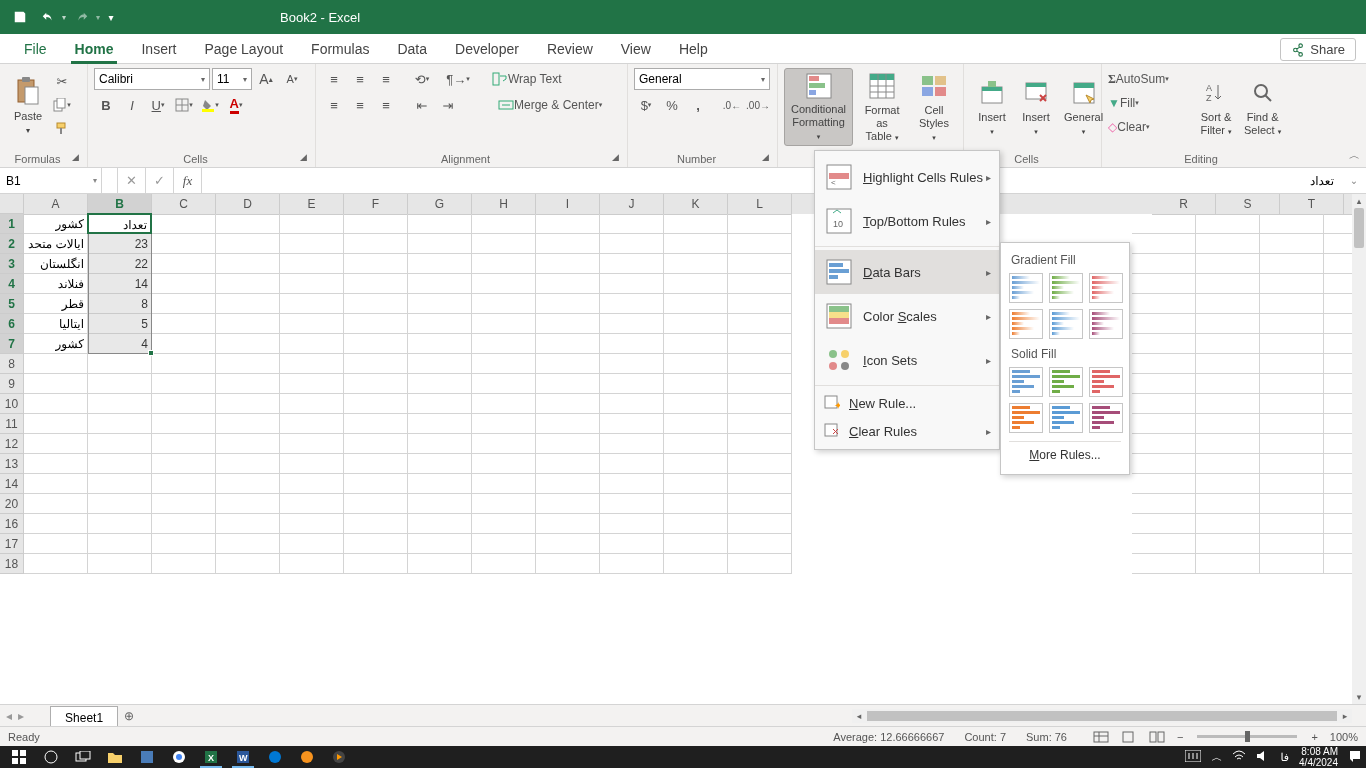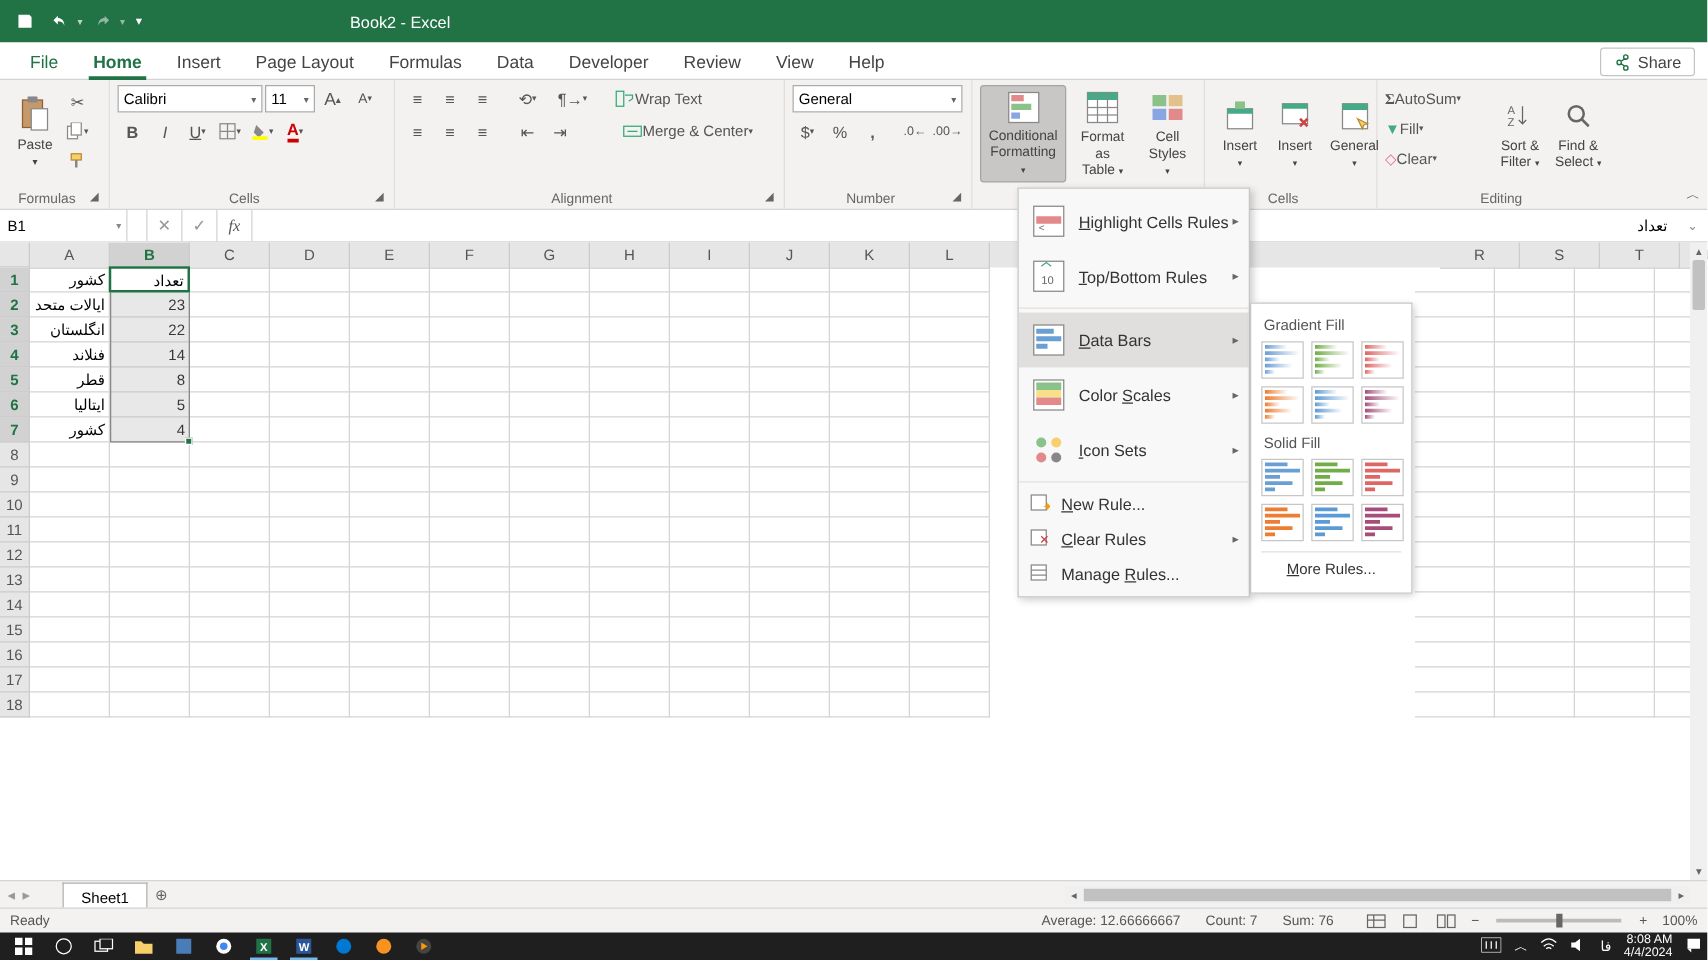--- a/index.html
+++ b/index.html
@@ -476,21 +476,21 @@
       <div class="row-h sel">5</div>
       <div class="row-h sel">6</div>
       <div class="row-h sel">7</div>
       <div class="row-h">8</div>
       <div class="row-h">9</div>
       <div class="row-h">10</div>
       <div class="row-h">11</div>
       <div class="row-h">12</div>
       <div class="row-h">13</div>
       <div class="row-h">14</div>
-      <div class="row-h">15</div>
+      <div class="row-h">20</div>
       <div class="row-h">16</div>
       <div class="row-h">17</div>
       <div class="row-h">18</div>
     </div>
   <div class="cells" id="cells">
       <div class="cell rtl" style="left: 0px; top: 0px; width: 64px; height: 20px;">کشور</div>
       <div class="cell" style="left: 64px; top: 0px; width: 64px; height: 20px;"></div>
       <div class="cell" style="left: 128px; top: 0px; width: 64px; height: 20px;"></div>
       <div class="cell" style="left: 192px; top: 0px; width: 64px; height: 20px;"></div>
       <div class="cell" style="left: 256px; top: 0px; width: 64px; height: 20px;"></div>
@@ -861,30 +861,20 @@
   <div class="cf-item small">
     <div class="cf-icon small">
         <svg width="16" height="16">
           <rect x="1" y="1" width="12" height="12" fill="#fff" stroke="#888"></rect>
           <path d="M9 6l5 5m0-5l-5 5" stroke="#c44"></path>
         </svg>
       </div>
     <span><u class="mn">C</u>lear Rules</span>
     <span class="cf-arrow">▸</span>
   </div>
-  <div class="cf-item small">
-    <div class="cf-icon small">
-        <svg width="16" height="16">
-          <rect x="1" y="1" width="12" height="12" fill="#fff" stroke="#888"></rect>
-          <line x1="1" y1="5" x2="13" y2="5" stroke="#888"></line>
-          <line x1="1" y1="9" x2="13" y2="9" stroke="#888"></line>
-        </svg>
-      </div>
-    <span>Manage <u class="mn">R</u>ules...</span>
-  </div>
 </div>
 
 <div class="db-menu">
   <div class="db-section-label">Gradient Fill</div>
   <div class="db-grid">
     <div class="db-opt" id="db1">
         <div class="bar" style="top: 2px; width: 18px; background: linear-gradient(to right, rgb(106, 159, 212), rgb(255, 255, 255));"></div>
         <div class="bar" style="top: 7px; width: 28px; background: linear-gradient(to right, rgb(106, 159, 212), rgb(255, 255, 255));"></div>
         <div class="bar" style="top: 12px; width: 12px; background: linear-gradient(to right, rgb(106, 159, 212), rgb(255, 255, 255));"></div>
         <div class="bar" style="top: 17px; width: 22px; background: linear-gradient(to right, rgb(106, 159, 212), rgb(255, 255, 255));"></div>

